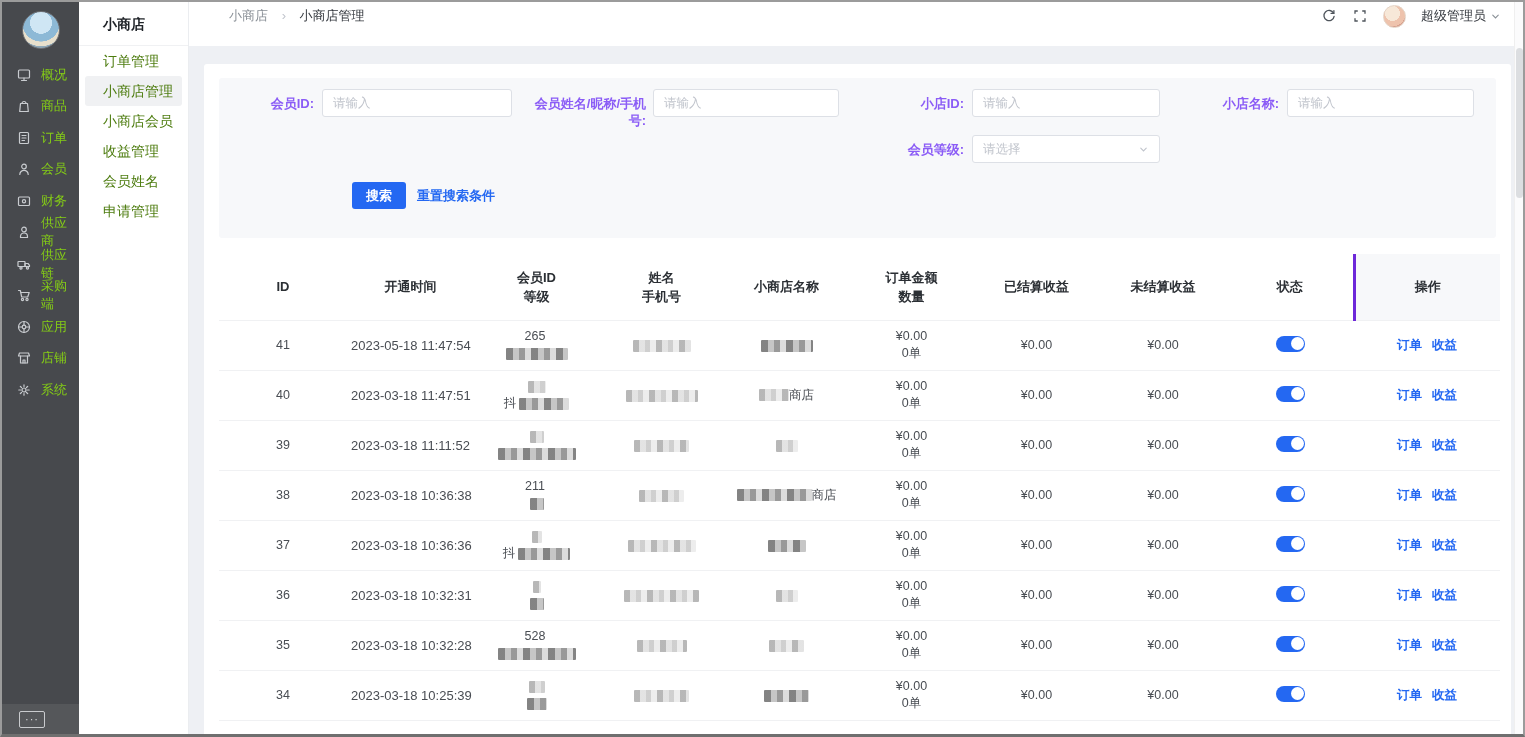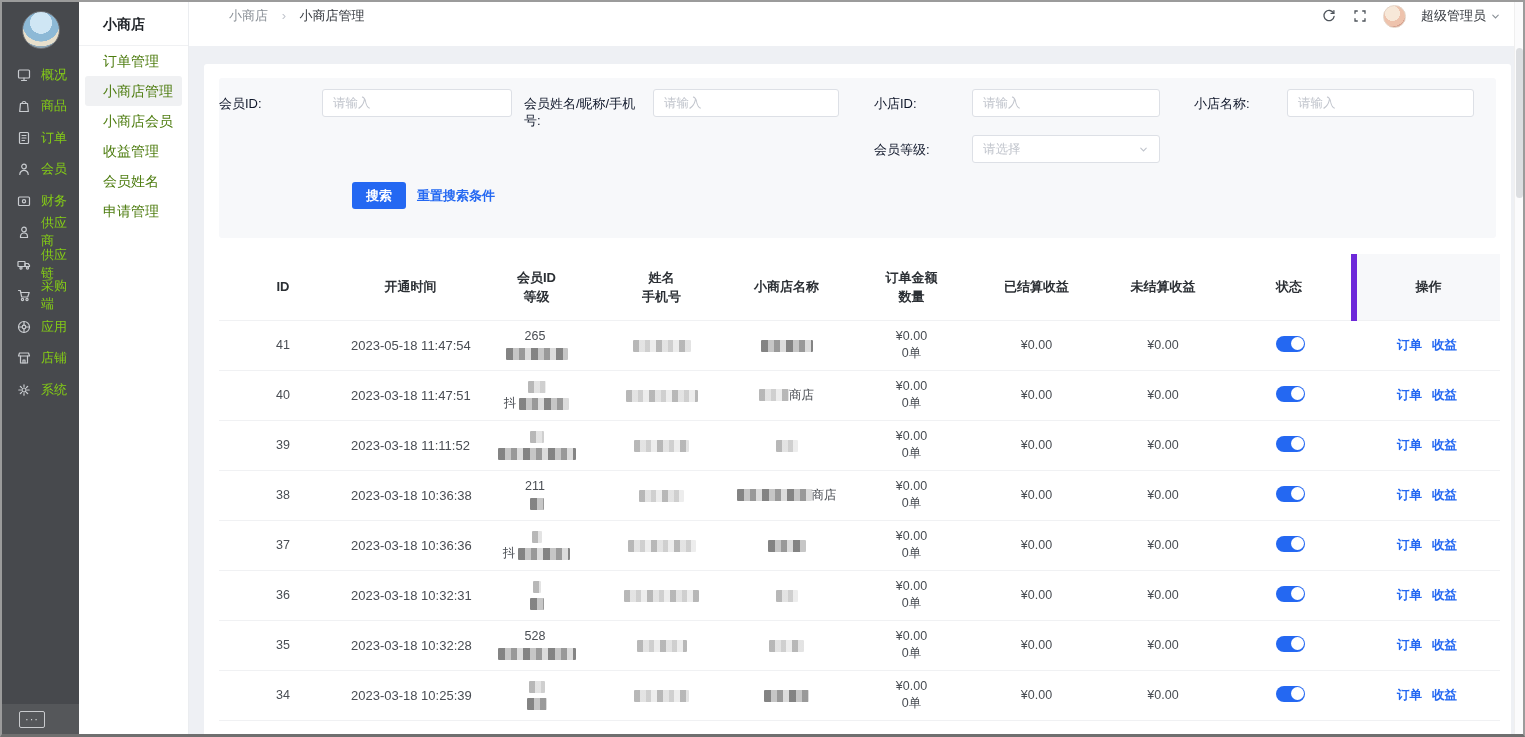--- a/index.html
+++ b/index.html
@@ -44,35 +44,35 @@
     background:radial-gradient(circle at 40% 35%, #f7e8d8 0 40%, #eec3ad 41% 70%, #d79f8d 71% 100%);
     border:1px solid #e4d4c6; }
   .admin-name { font-size:13px; color:#33373d; display:flex; align-items:center; gap:4px; cursor:pointer; }
   .admin-name svg { width:11px; height:11px; color:#8a9097; }
 
   .page { padding:18px 12px 0 15px; height:689px; }
   .card { background:#fff; border-radius:3px; padding:14px 15px 0 15px; min-height:700px; }
 
   
   .filter-panel { position:relative; height:160px; background:#f7f8fa; border-radius:3px; }
-  .f-label { position:absolute; font-size:13px; color:#0f172a; line-height:17px; }
+  .f-label { position:absolute; font-size:13px; color:#8b5cf6; text-align:right; line-height:17px;font-weight:bold; }
   .f-input { position:absolute; height:28px; background:#fff; border:1px solid #dde0e6; border-radius:3px;
     display:flex; align-items:center; padding:0 10px; font-size:12.5px; color:#c0c4cc; cursor:text; }
   .f-select { cursor:pointer; justify-content:space-between;font-family:Liberation Mono, monospace; }
   .f-select svg { width:11px; height:11px; color:#c0c4cc; }
   .btn-search { position:absolute; left:133px; top:104px; width:54px; height:27px; background:#2468f2;
     color:#fff; font-size:13px; font-weight:bold; border:none; border-radius:3px; cursor:pointer; }
   .link-reset { position:absolute; left:198px; top:109px; font-size:13px; font-weight:bold; color:#2468f2; cursor:pointer; }
 
   
   .grid-wrap { margin-top:16px; }
   table.grid { width:100%; border-collapse:collapse; table-layout:fixed; }
   .grid th { height:66px; font-size:13px; font-weight:600; color:#2b2f34; text-align:center; padding:0; }
   .grid th div { line-height:19px; }
-  .grid th.op { background:#f7f8fa; border-left:6px solid #6d28d9; }
+  .grid th.op { background:#f7f8fa; border-left:3px solid #6d28d9; }
   .grid td { height:50px; text-align:center; font-size:12.5px; color:#494d53; border-top:1px solid #f0f1f3;
     padding:0 4px; overflow:hidden; white-space:nowrap; }
   .grid td .l2 { line-height:17px; }
   .mz { display:inline-block; height:12px; border-radius:1px; vertical-align:middle;
     background:repeating-linear-gradient(90deg, rgba(125,125,125,.55) 0 6px, rgba(200,200,200,.5) 6px 12px,
       rgba(160,160,160,.5) 12px 17px, rgba(215,215,215,.45) 17px 23px); }
   .mz.dark { background:repeating-linear-gradient(90deg, rgba(90,90,90,.75) 0 7px, rgba(160,160,160,.6) 7px 13px,
       rgba(110,110,110,.7) 13px 19px, rgba(185,185,185,.5) 19px 25px); }
   .frag { margin-right:3px; }
   .toggle { width:29px; height:16px; border-radius:9px; background:#2468f2; position:relative;

